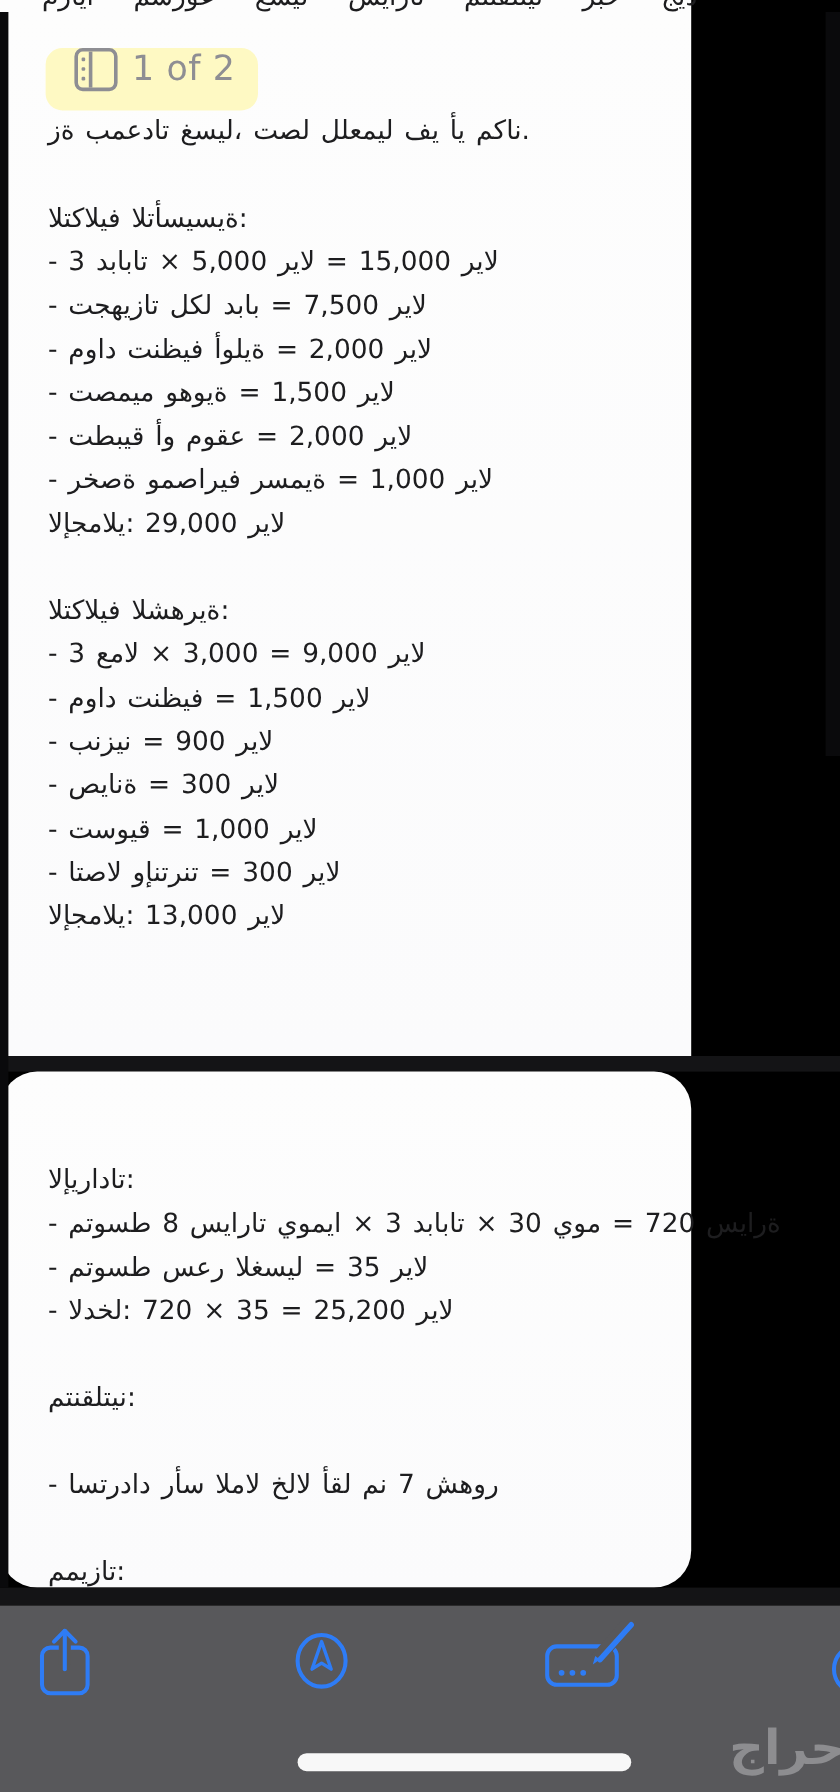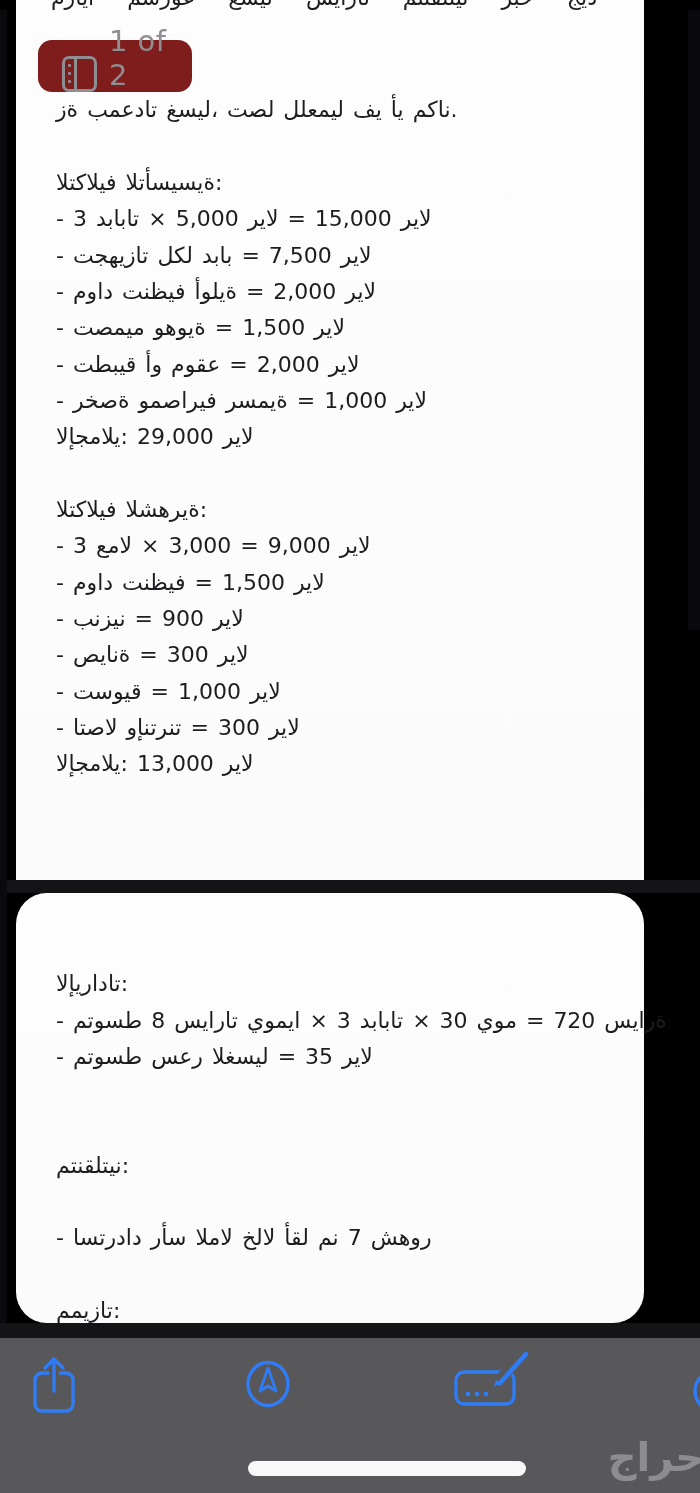--- a/index.html
+++ b/index.html
@@ -1,36 +1,36 @@
 <!DOCTYPE html>
 <html><head>
 <meta charset="utf-8">
 <style>
   html,body{margin:0;padding:0;background:#000;}
   #screen{position:relative;width:700px;height:1493px;overflow:hidden;background:#000;
           font-family:"DejaVu Sans",sans-serif;}
   
-  .page{position:absolute;left:16px;width:628px;background:linear-gradient(180deg,#fdfdfd,#fbfbfc);}
+  .page{position:absolute;left:0;width:576px;background:linear-gradient(180deg,#fdfdfd,#fbfbfc);}
   #page1{top:0;height:880px;}
   #page2{top:893px;height:430px;border-radius:31px;}
   .gap-band{position:absolute;left:0;width:700px;background:#141416;}
   #gap1{top:880px;height:13px;}
   #gap2{top:1323px;height:15px;}
   .edge{position:absolute;background:#0a0a0c;}
   #edge-left{left:0;top:10px;width:7px;height:1313px;}
   #edge-right{left:688px;top:10px;width:12px;height:620px;}
   
   .line{position:absolute;left:40px;white-space:nowrap;font-size:22px;color:#1d1d1f;
         direction:ltr;unicode-bidi:bidi-override;letter-spacing:.2px;word-spacing:2px;}
   .cutwrap{position:absolute;top:0;left:0;width:700px;height:10px;overflow:hidden;}
   .cutline{position:absolute;top:-15px;left:35px;width:665px;font-size:22px;color:#1d1d1f;
            direction:ltr;unicode-bidi:bidi-override;word-spacing:26px;white-space:nowrap;}
   
-  #pill{position:absolute;left:38px;top:40px;width:154px;height:52px;border-radius:14px;
-        background:#7f1d1d;display:flex;align-items:flex-end;gap:12px;padding:0;box-sizing:border-box;}
+  #pill{position:absolute;left:38px;top:40px;width:177px;height:52px;border-radius:14px;
+        background:#fef9c3;display:flex;align-items:flex-start;gap:12px;padding:0;box-sizing:border-box;}
   #pill .thumb{margin-left:24px;width:30px;height:30px;border:3px solid #8e8e93;border-radius:7px;
         position:relative;box-sizing:content-box;}
   #pill .thumb .bar{position:absolute;left:9px;top:0;width:3px;height:100%;background:#8e8e93;}
   #pill .thumb i{position:absolute;left:3px;width:3px;height:3px;background:#8e8e93;border-radius:1px;}
   #pill .thumb i:nth-child(2){top:5px;} #pill .thumb i:nth-child(3){top:13px;} #pill .thumb i:nth-child(4){top:21px;}
   #pill .lbl{font-size:29px;color:#8e8e93;font-weight:500;letter-spacing:.5px;}
   
   #toolbar{position:absolute;left:0;top:1338px;width:700px;height:155px;background:#58585b;}
   .ticon{position:absolute;cursor:pointer;}
   #watermark{position:absolute;right:-4px;top:1434px;color:#8d8d90;font-weight:bold;
@@ -65,20 +65,21 @@
     <div class="line" style="top:715px">- اتصال وإنترنت = 300 ريال</div>
     <div class="line" style="top:751px">الإجمالي: 13,000 ريال</div>
   </div>
 
   <div class="gap-band" id="gap1"></div>
 
   <div class="page" id="page2">
     <div class="line" style="top:78px">الإيرادات:</div>
     <div class="line" style="top:115px">- متوسط 8 سيارات يوميا × 3 دبابات × 30 يوم = 720 سيارة</div>
     <div class="line" style="top:151px">- متوسط سعر الغسيل = 35 ريال</div>
+    <div class="line" style="top:187px">- الدخل: 720 × 35 = 25,200 ريال</div>
     <div class="line" style="top:260px">متنقلتين:</div>
     <div class="line" style="top:332px">- استرداد رأس المال خلال أقل من 7 شهور</div>
     <div class="line" style="top:405px">مميزات:</div>
   </div>
 
   <div class="gap-band" id="gap2"></div>
   <div class="edge" id="edge-left"></div>
   <div class="edge" id="edge-right"></div>
 
   <div id="pill">

